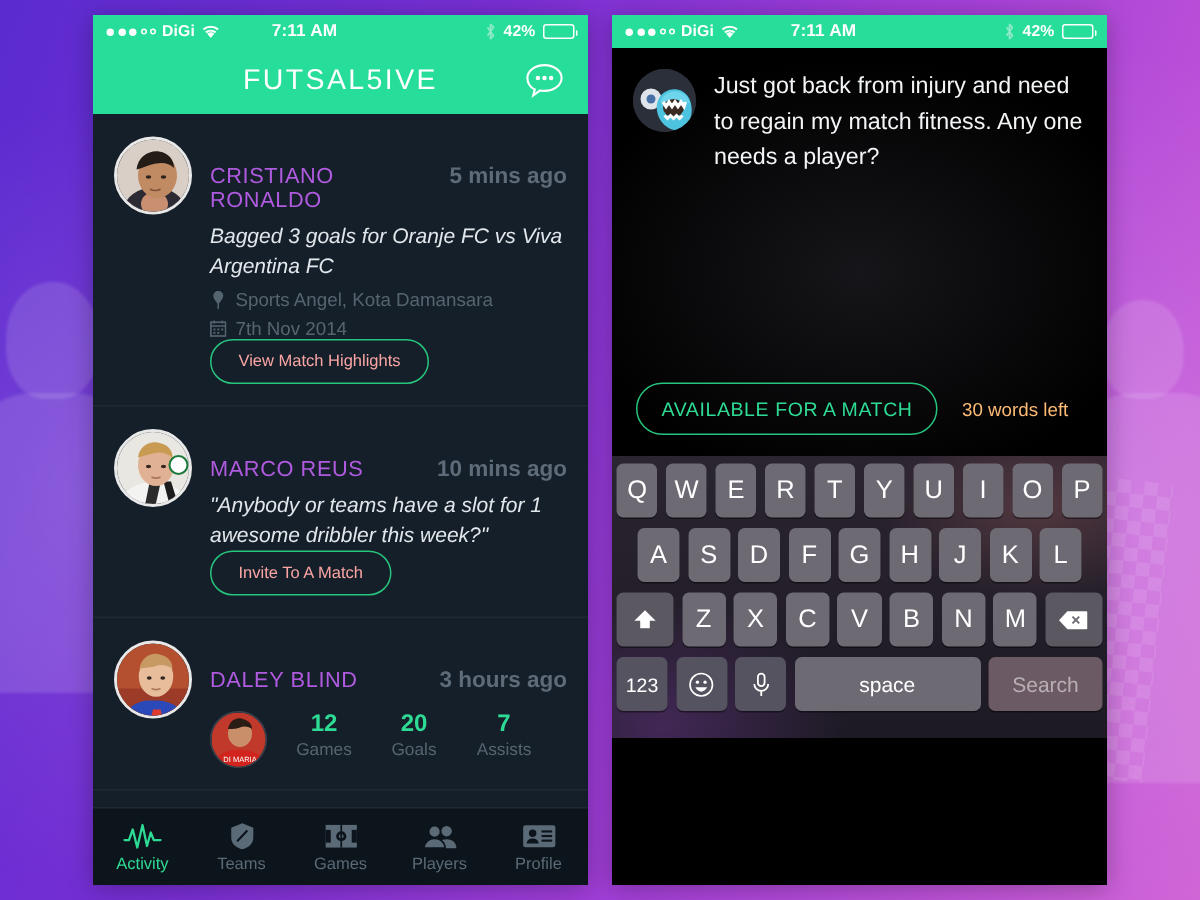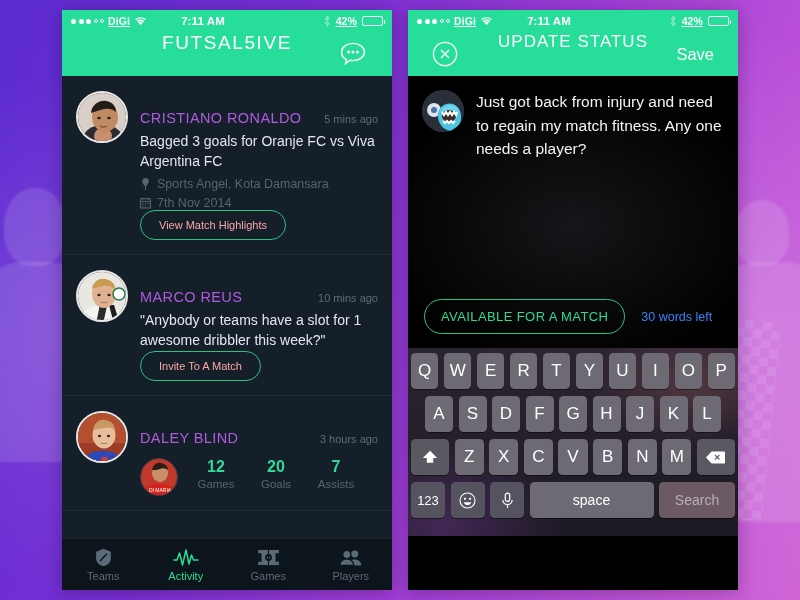--- a/index.html
+++ b/index.html
@@ -35,40 +35,40 @@
   }
   #phone-left  { left:62px; }
   #phone-right { left:408px; background:#000; }
 
   
   .statusbar {
     height:22px; background:#27dd9a; color:#fff;
     display:flex; align-items:center; padding:0 9px;
     font-size:11px; font-weight:bold; letter-spacing:.1px;
   }
-  .sb-left, .sb-right { display:flex; align-items:center; gap:4px; flex:1;text-decoration:underline; }
+  .sb-left, .sb-right { display:flex; align-items:center; gap:4px; flex:1; }
   .sb-right { justify-content:flex-end; gap:5px;padding-left:48px; }
   .sb-center { font-size:11.5px; font-weight:bold; }
   .dots { display:flex; gap:2.5px; align-items:center; }
   .dot { width:5px; height:5px; border-radius:50%; background:#fff; }
   .dot.hollow { background:transparent; border:1px solid #fff; width:4px; height:4px; }
   .carrier { font-size:10.5px; font-weight:bold; }
   .wifi { width:12px; height:9px; position:relative; }
   .wifi svg { display:block; }
   .bt { width:8px; height:12px; }
   .batt-pct { font-size:10.5px; font-weight:bold; }
   .battery { width:21px; height:10px; border:1.3px solid #fff; border-radius:2.2px; position:relative; padding:1.3px; }
   .battery::after { content:""; position:absolute; right:-3.4px; top:3px; width:1.8px; height:4px;
                     background:#fff; border-radius:0 1px 1px 0; }
   .battery .fill { height:100%; width:44%; background:#fff; border-radius:.8px; }
 
   
   .navbar {
     height:44px; background:#27dd9a; color:#fff;
-    display:flex; padding:0 24px; position:relative;
+    display:flex; align-items:center; padding:0 14px; position:relative;
   }
   .nav-title {
     position:absolute; left:0; right:0; text-align:center;
     font-size:19px; letter-spacing:1.6px; font-weight:normal; pointer-events:none;
   }
   #phone-right .nav-title { font-size:17px; letter-spacing:1px; }
   .nav-right { margin-left:auto; position:relative; z-index:2; display:flex; align-items:center; }
   .nav-left { position:relative; z-index:2; display:flex; align-items:center; }
   .msg-icon { width:30px; height:28px; }
   .close-icon { width:26px; height:26px; }
@@ -77,22 +77,22 @@
   
   .feed { height:514px; background:#151f29; overflow:hidden; position:relative; }
   .post { padding:15px 14px 14px 14px; border-bottom:1px solid #1e2a35; display:flex; gap:12px; }
   .avatar {
     width:52px; height:52px; border-radius:50%; flex:0 0 52px; overflow:hidden;
     border:2px solid #e8e8e8; position:relative; background:#2a3440;
   }
   .post-body { flex:1; min-width:0; }
   .post-head { display:flex; align-items:baseline; gap:8px; }
   .post-name { color:#b05ae0; font-size:14.5px; letter-spacing:.4px;margin-top:19px; }
-  .post-time { color:#5e6b78; font-size:11px; margin-left:auto; white-space:nowrap; }
-  .post-text { color:#e2e7ec; font-size:14px; line-height:1.42; margin-top:6px; }
+  .post-time { color:#5e6b78; font-size:15px; margin-left:auto; white-space:nowrap;font-weight:bold; }
+  .post-text { color:#e2e7ec; font-size:14px; line-height:1.42; margin-top:6px;font-style:italic; }
   .meta-row { display:flex; align-items:center; gap:6px; color:#55656f; font-size:12.5px; margin-top:5px; }
   .meta-icon { width:11px; height:12px; flex:0 0 11px; }
   .pill {
     display:inline-block; padding:8px 18px; border:1.4px solid #27c47e;
     border-radius:22px; color:#fca5a5; font-size:11px; background:transparent;
   }
 
   
   .stats-row { display:flex; align-items:flex-start; gap:16px; margin-top:12px; }
   .stat-av { width:38px; height:38px; border-radius:50%; overflow:hidden; flex:0 0 38px; border:1px solid #3a444f; }
@@ -122,21 +122,21 @@
   .c-avatar { width:42px; height:42px; border-radius:50%; flex:0 0 42px; overflow:hidden; background:#333; position:relative; }
   .c-text { color:#f2f4f6; font-size:15.5px; line-height:1.52; flex:1; }
   .compose-bottom {
     position:absolute; left:0; right:16px; bottom:14px; display:flex; align-items:center;
     gap:16px; padding:0 16px;
   }
   .avail-pill {
     border:1.4px solid #27c47e; border-radius:22px; color:#2edb94;
     font-size:13px; letter-spacing:.4px; padding:9px 16px; white-space:nowrap;
   }
-  .words-left { color:#3b82f6; font-size:12.5px; white-space:nowrap; }
+  .words-left { color:#fdba74; font-size:12.5px; white-space:nowrap; }
 
   
   .keyboard {
     height:188px; position:relative; padding:5px 3px 4px 3px;
     background:
       radial-gradient(ellipse 150px 90px at 86% 18%, rgba(150,90,90,.38), rgba(0,0,0,0) 70%),
       radial-gradient(ellipse 170px 120px at 10% 96%, rgba(120,60,160,.40), rgba(0,0,0,0) 72%),
       linear-gradient(180deg, #2b2431 0%, #241f2a 48%, #1d1a24 100%);
   }
   .krow { display:flex; justify-content:center; gap:5.5px; margin-bottom:7px; }
@@ -326,36 +326,36 @@
           </div>
           <div class="stat">
             <div class="stat-num">7</div>
             <div class="stat-lbl">Assists</div>
           </div>
         </div>
       </div>
     </div>
 
     <div class="tabbar">
+      <div class="tab active">
+        <span class="tab-ico">
+          <svg viewBox="0 0 26 18" width="26" height="18">
+              <path d="M1 12h3l2.5-7 3 12L13 2l3 14 2.5-9 2 5H25" stroke="#2edb94" stroke-width="1.5" fill="none" stroke-linejoin="round" stroke-linecap="round"></path>
+            </svg>
+        </span>
+        <span class="tab-lbl">Activity</span>
+      </div>
       <div class="tab">
         <span class="tab-ico">
           <svg viewBox="0 0 18 20" width="17" height="19">
               <path d="M9 .8 1.2 4v7c0 4.6 4 7.2 7.8 8.2 3.8-1 7.8-3.6 7.8-8.2V4z" fill="#5a6a76"></path>
               <path d="M5.4 13.6 12.6 6" stroke="#0d141b" stroke-width="1.5"></path>
             </svg>
         </span>
         <span class="tab-lbl">Teams</span>
-      </div>
-      <div class="tab active">
-        <span class="tab-ico">
-          <svg viewBox="0 0 26 18" width="26" height="18">
-              <path d="M1 12h3l2.5-7 3 12L13 2l3 14 2.5-9 2 5H25" stroke="#2edb94" stroke-width="1.5" fill="none" stroke-linejoin="round" stroke-linecap="round"></path>
-            </svg>
-        </span>
-        <span class="tab-lbl">Activity</span>
       </div>
       <div class="tab">
         <span class="tab-ico">
           <svg viewBox="0 0 24 18" width="23" height="17">
               <rect x="1" y="1" width="22" height="16" fill="#5a6a76"></rect>
               <rect x="1" y="4.5" width="3.6" height="9" fill="#0d141b"></rect>
               <rect x="19.4" y="4.5" width="3.6" height="9" fill="#0d141b"></rect>
               <circle cx="12" cy="9" r="3.6" fill="#0d141b"></circle>
               <circle cx="12" cy="9" r="1.6" fill="#5a6a76"></circle>
               <rect x="11.4" y="1" width="1.2" height="16" fill="#0d141b"></rect>
@@ -367,20 +367,35 @@
         <span class="tab-ico">
           <svg viewBox="0 0 24 18" width="23" height="17">
               <circle cx="16.5" cy="5.4" r="3.7" fill="#5a6a76"></circle>
               <path d="M9.6 17.4c0-4 3.2-6.3 6.9-6.3s6.9 2.3 6.9 6.3z" fill="#5a6a76"></path>
               <circle cx="8" cy="5.8" r="4.2" fill="#5a6a76" stroke="#0d141b" stroke-width="1.2"></circle>
               <path d="M.6 17.4c0-4.3 3.4-6.8 7.4-6.8s7.4 2.5 7.4 6.8z" fill="#5a6a76" stroke="#0d141b" stroke-width="1.2"></path>
             </svg>
         </span>
         <span class="tab-lbl">Players</span>
       </div>
+      <div class="tab">
+        <span class="tab-ico">
+          <svg viewBox="0 0 24 17" width="23" height="17">
+              <rect x=".8" y=".8" width="22.4" height="15.4" rx="1.6" fill="#5a6a76"></rect>
+              <circle cx="7.4" cy="6.4" r="2.6" fill="#0d141b"></circle>
+              <path d="M3.2 13.6c0-2.4 2-3.6 4.2-3.6s4.2 1.2 4.2 3.6z" fill="#0d141b"></path>
+              <g fill="#0d141b">
+                <rect x="13.6" y="4.4" width="7.4" height="1.5"></rect>
+                <rect x="13.6" y="7.6" width="7.4" height="1.5"></rect>
+                <rect x="13.6" y="10.8" width="7.4" height="1.5"></rect>
+              </g>
+            </svg>
+        </span>
+        <span class="tab-lbl">Profile</span>
+      </div>
     </div>
   </div>
 </div>
 
 <div class="phone" id="phone-right">
 
   <div class="statusbar">
     <div class="sb-left">
       <span class="dots">
         <i class="dot"></i>
@@ -403,34 +418,20 @@
       <span class="bt">
         <svg viewBox="0 0 8 12" width="8" height="12">
             <path d="M2 3.2 6 8.8 4 10.8V1.2l2 2L2 8.8" stroke="#8fe9c8" stroke-width="1.1" fill="none" stroke-linejoin="round"></path>
           </svg>
       </span>
       <span class="batt-pct">42%</span>
       <span class="battery"><i class="fill"></i></span>
     </div>
   </div>
 
-  <div class="navbar">
-    <div class="nav-left">
-      <span class="close-icon">
-        <svg viewBox="0 0 26 26" width="26" height="26">
-            <circle cx="13" cy="13" r="11.6" fill="none" stroke="#fff" stroke-width="1.4"></circle>
-            <path d="M9 9l8 8M17 9l-8 8" stroke="#fff" stroke-width="1.4"></path>
-          </svg>
-      </span>
-    </div>
-    <div class="nav-title">UPDATE STATUS</div>
-    <div class="nav-right">
-      <span class="save-btn">Save</span>
-    </div>
-  </div>
 
   <div class="compose">
     <div class="compose-top">
       <div class="c-avatar">
         <svg viewBox="0 0 42 42" width="42" height="42">
           <rect width="42" height="42" fill="#2a2f3a"></rect>
           <circle cx="12" cy="20" r="7" fill="#dfe4ea"></circle>
             <circle cx="12" cy="20" r="3" fill="#4a6fa5"></circle>
           <path d="M30 41c6-2 10-8 9-16-1-9-8-13-15-11-6 2-9 8-8 14 1 7 7 13 14 13z" fill="#4ec3e0"></path>
           <path d="M18 22c2-5 7-8 12-7 4 1 7 4 8 8-4-2-9-3-13-2s-5 1-7 1z" fill="#6fd5ec"></path>

